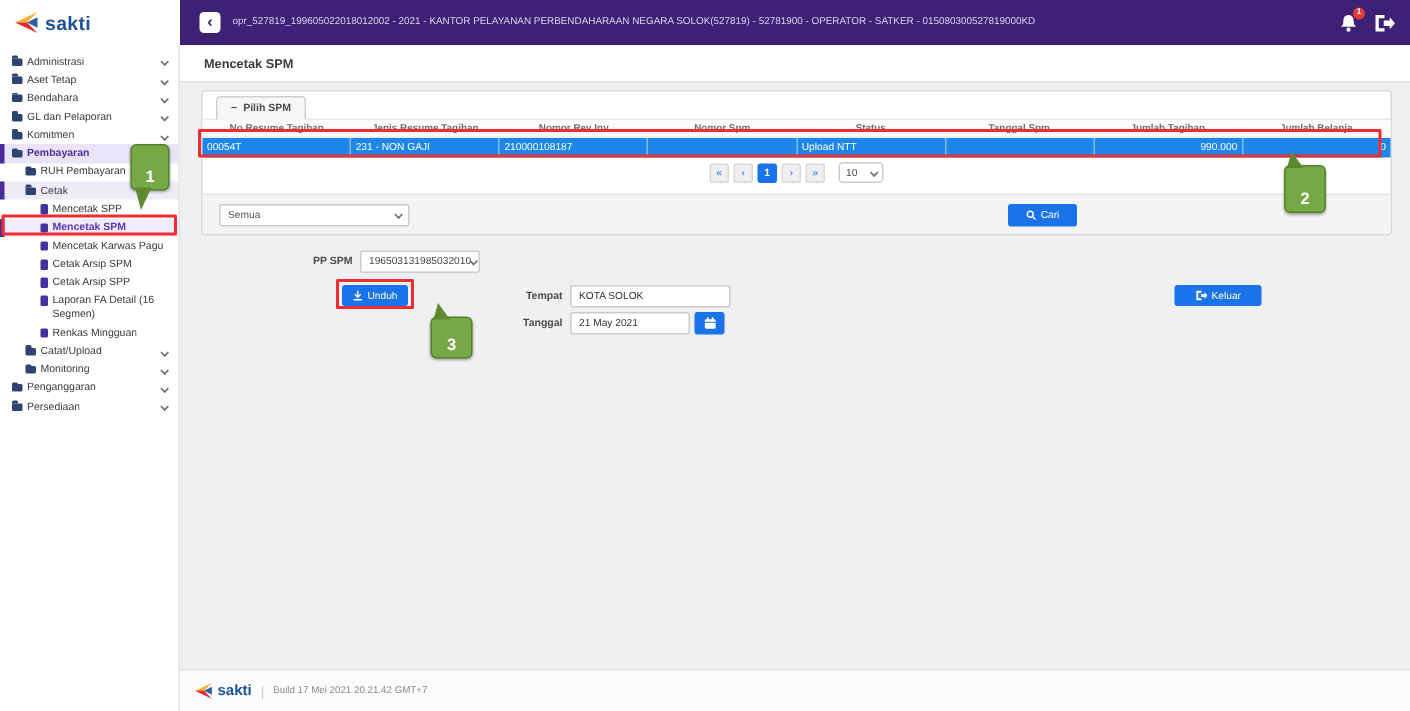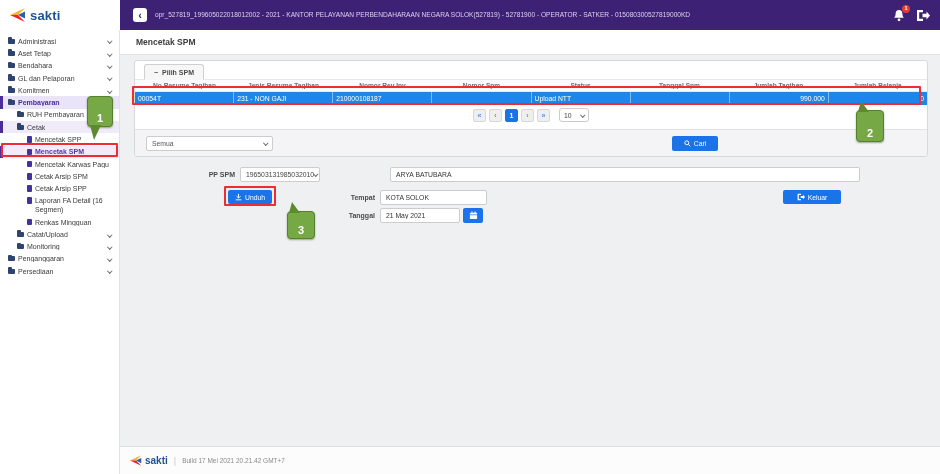--- a/index.html
+++ b/index.html
@@ -277,21 +277,20 @@
         <span>Cari</span>
       </button>
     </div>
   </div>
 
   <div class="lb" id="lb-ppspm">PP SPM</div>
   <div class="cselect" id="sel-ppspm">
     <span>196503131985032010</span>
     <span class="chev" style="margin:0 0 1px 0;"></span>
   </div>
-  <input class="tinput" id="in-name" value="ARYA BATUBARA" style="">
 
   <button class="btn" id="btn-unduh">
     <svg width="7" height="8" viewBox="0 0 10 10">
         <path d="M5 0.5v5.5M2.2 3.8L5 6.6 7.8 3.8" stroke="#fff" stroke-width="1.3" fill="none"></path>
         <path d="M1 9h8" stroke="#fff" stroke-width="1.3"></path>
       </svg>
     <span>Unduh</span>
   </button>
 
   <div class="lb" id="lb-tempat">Tempat</div>

